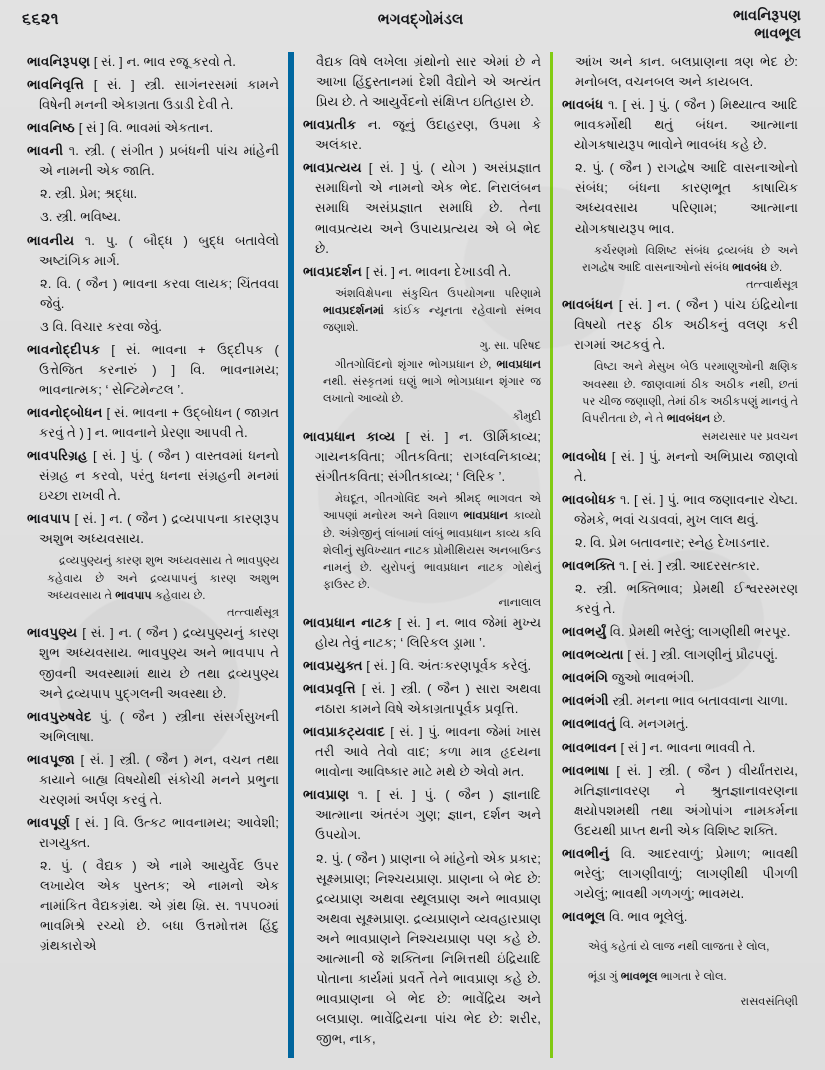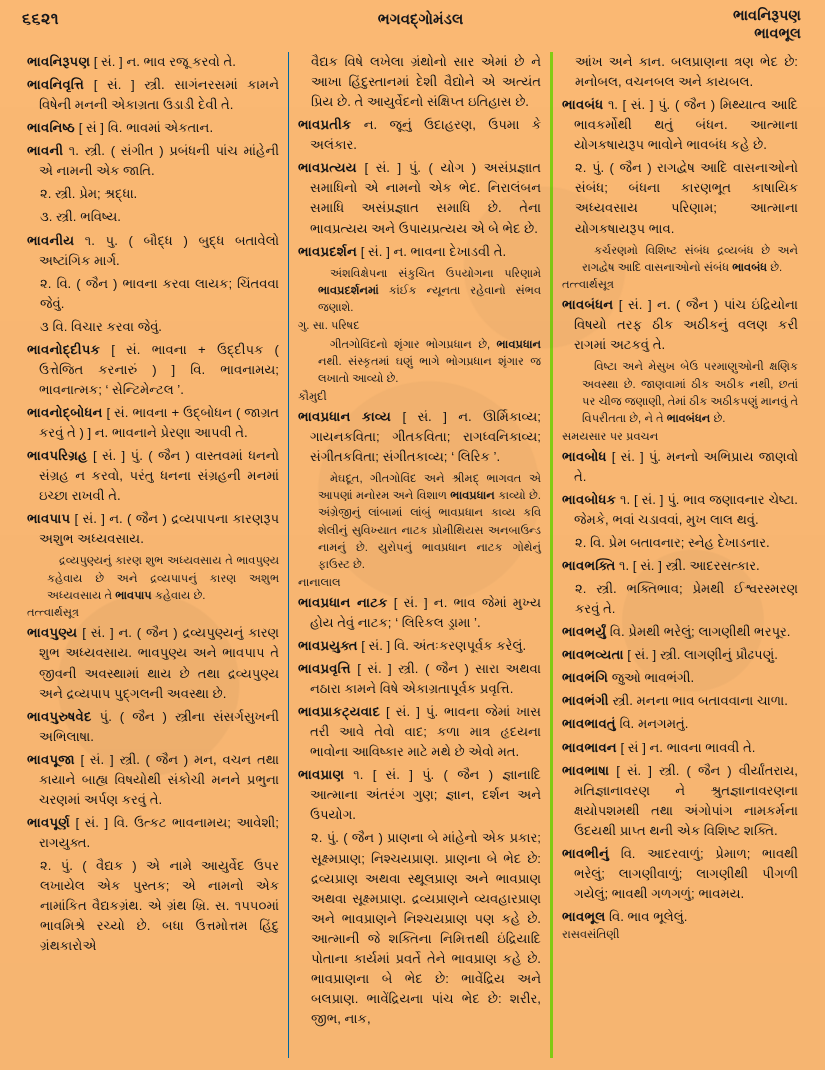--- a/index.html
+++ b/index.html
@@ -7,21 +7,21 @@
     padding: 0;
     background: #ffffff;
   }
   body {
     font-family: "Liberation Sans", "DejaVu Sans", sans-serif;
   }
   .page {
     position: relative;
     width: 825px;
     height: 1070px;
-    background: #fdba74;
+    background: #e5e5e5;
     box-sizing: border-box;
     overflow: hidden;
   }
   
   .scan-noise {
     position: absolute;
     inset: 0;
     pointer-events: none;
     background:
       radial-gradient(circle at 18% 64%, rgba(0,0,0,0.045) 0 90px, rgba(0,0,0,0) 92px),
@@ -76,21 +76,21 @@
     box-sizing: border-box;
     height: 1014px;
   }
   .col {
     position: relative;
     box-sizing: border-box;
     padding: 0 9px;
     overflow: hidden;
   }
   .col-1 { width: 270px; }
-  .col-2 { width: 262px; border-left: 1px solid #0369a1; }
+  .col-2 { width: 262px; border-left: 6px solid #0369a1; }
   .col-3 { width: 257px; border-left: 3px solid #84cc16; }
 
   .entry {
     margin: 0 0 3px 0;
     font-size: 13.2px;
     line-height: 1.52;
     color: #161618;
     text-align: justify;
     text-justify: inter-word;
     padding-left: 12px;
@@ -116,21 +116,21 @@
     line-height: 1.52;
     color: #1b1b1d;
     text-align: justify;
     padding-left: 20px;
     text-indent: 12px;
   }
   .quote .bold { font-weight: bold; }
   .cite {
     margin: -2px 0 4px 0;
     font-size: 11.4px;
-    text-align: left;
+    text-align: right;
     color: #1b1b1d;
   }
   .quote-line {
     font-size: 11.4px;
     line-height: 1.55;
     padding-left: 26px;
     color: #1b1b1d;
   }
   .quote-line .bold { font-weight: bold; }
   
@@ -208,18 +208,22 @@
         <p class="sense">૨. સ્ત્રી. ભક્તિભાવ; પ્રેમથી ઈશ્વરસ્મરણ કરવું તે.</p>
         <p class="entry"><span class="hw">ભાવભર્યું</span><span> વિ. પ્રેમથી ભરેલું; લાગણીથી ભરપૂર.</span></p>
         <p class="entry"><span class="hw">ભાવભવ્યતા</span><span> [ સં. ] સ્ત્રી. લાગણીનું પ્રૌઢપણું.</span></p>
         <p class="entry"><span class="hw">ભાવભંગિ</span><span> જુઓ ભાવભંગી.</span></p>
         <p class="entry"><span class="hw">ભાવભંગી</span><span> સ્ત્રી. મનના ભાવ બતાવવાના ચાળા.</span></p>
         <p class="entry"><span class="hw">ભાવભાવતું</span><span> વિ. મનગમતું.</span></p>
         <p class="entry"><span class="hw">ભાવભાવન</span><span> [ સં ] ન. ભાવના ભાવવી તે.</span></p>
         <p class="entry"><span class="hw">ભાવભાષા</span><span> [ સં. ] સ્ત્રી. ( જૈન ) વીર્યાંતરાય, મતિજ્ઞાનાવરણ ને શ્રુતજ્ઞાનાવરણના ક્ષયોપશમથી તથા અંગોપાંગ નામકર્મના ઉદયથી પ્રાપ્ત થની એક વિશિષ્ટ શક્તિ.</span></p>
         <p class="entry"><span class="hw">ભાવભીનું</span><span> વિ. આદરવાળું; પ્રેમાળ; ભાવથી ભરેલું; લાગણીવાળું; લાગણીથી પીગળી ગયેલું; ભાવથી ગળગળું; ભાવમય.</span></p>
         <p class="entry"><span class="hw">ભાવભૂલ</span><span> વિ. ભાવ ભૂલેલું.</span></p>
+        <div>
+          <p class="quote-line">એવું કહેતાં યે લાજ નથી લાજતા રે લોલ,</p>
+          <p class="quote-line"><span>ભૂંડા ગું </span><span class="bold">ભાવભૂલ</span><span> ભાગતા રે લોલ.</span></p>
+        </div>
         <p class="cite">રાસવસંતિણી</p>
       </div>
   </div>
 
   <div class="scan-noise"></div>
 </div>
 
 </body></html>

